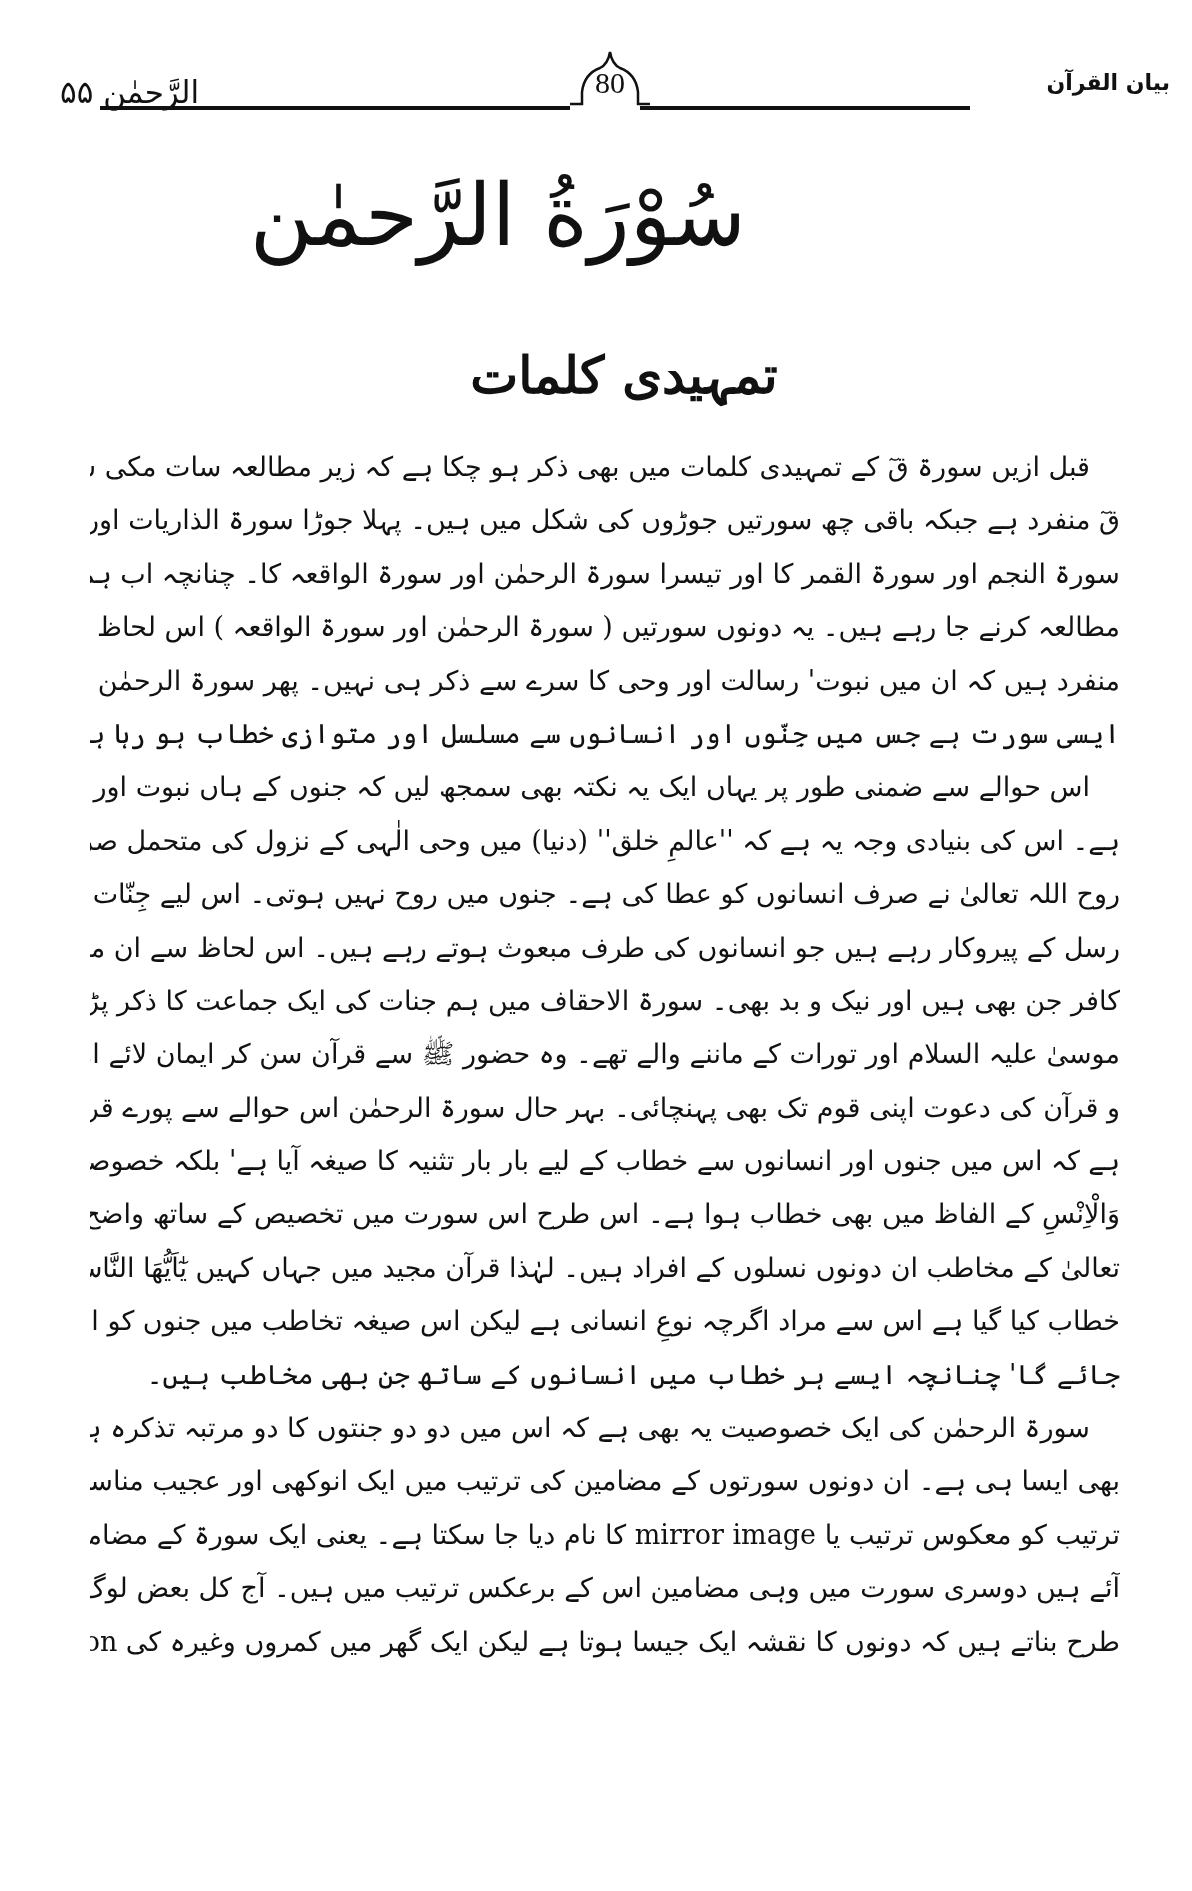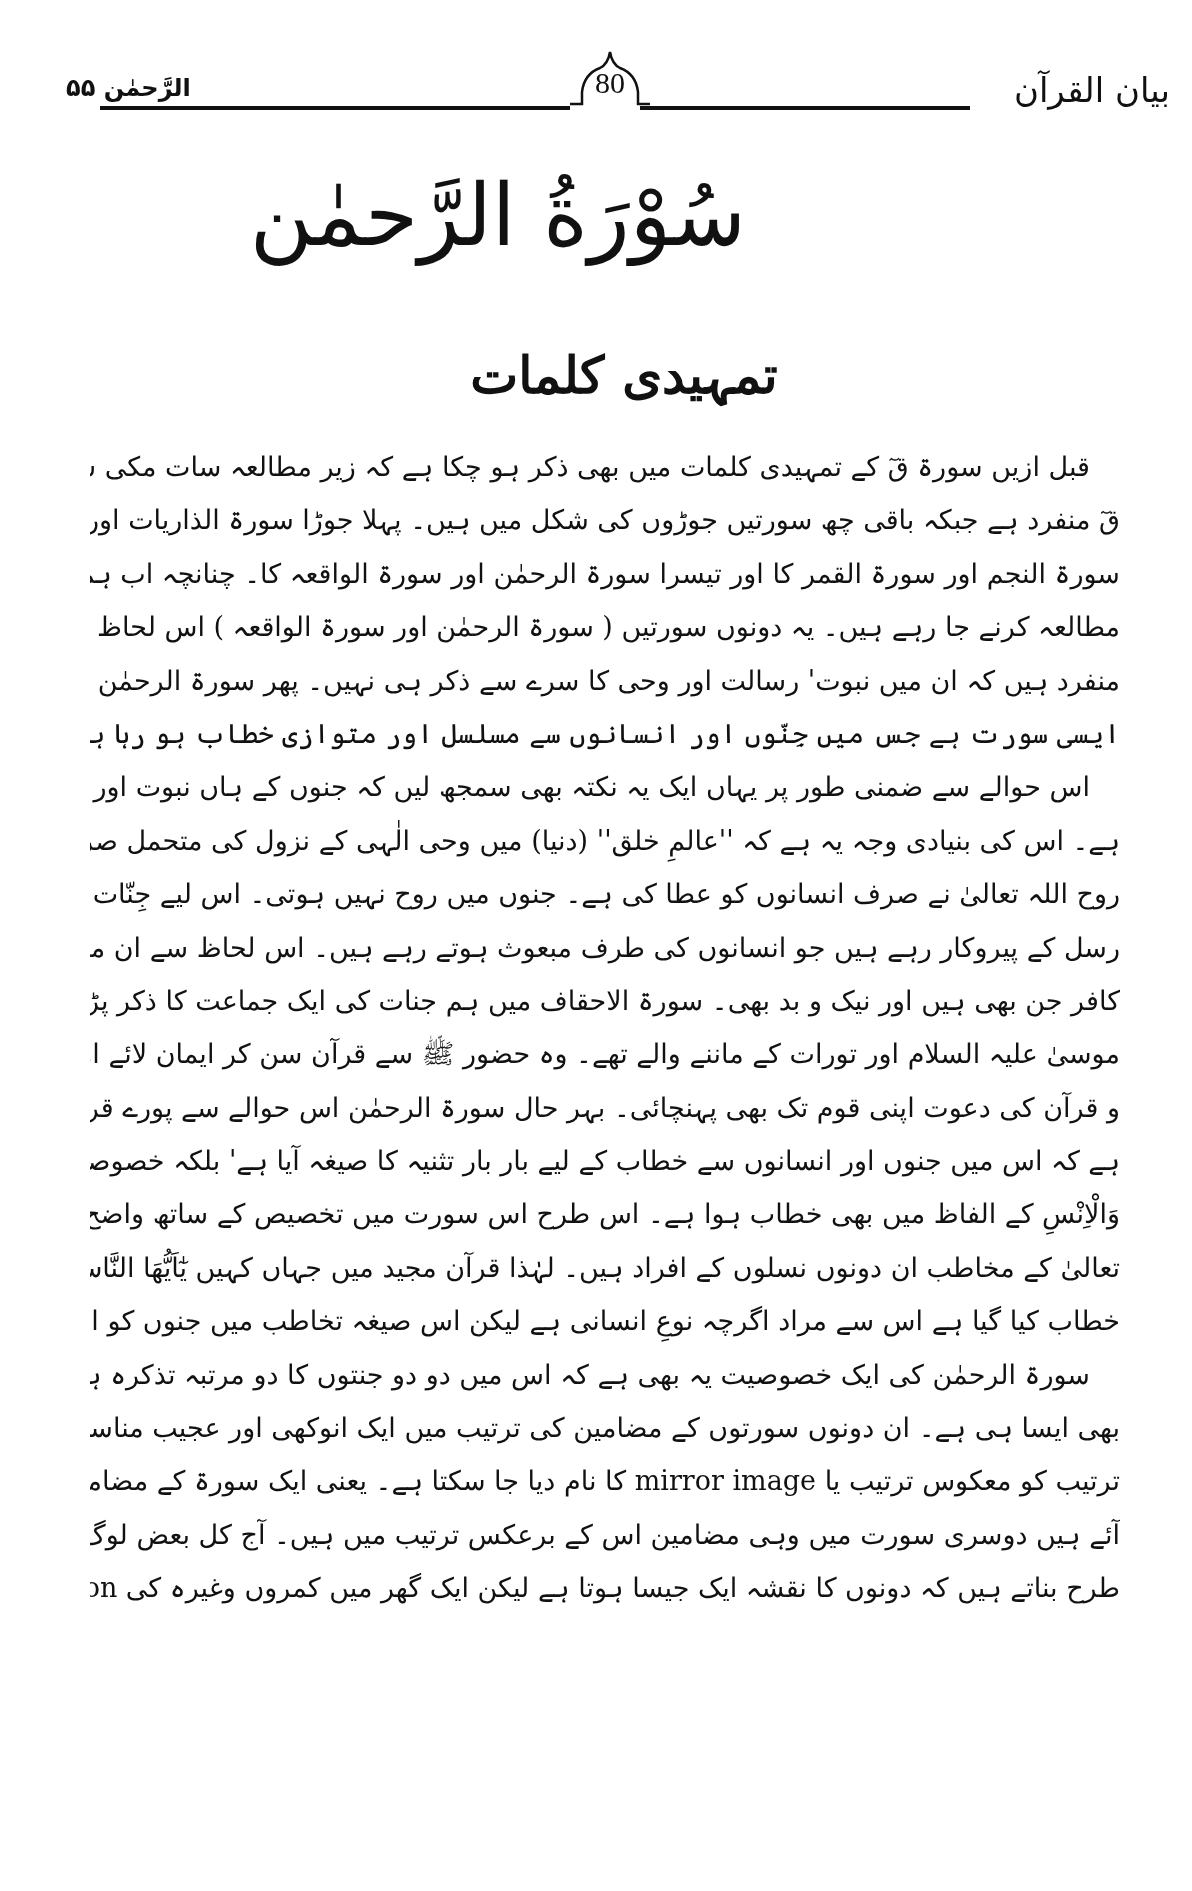--- a/index.html
+++ b/index.html
@@ -1,20 +1,20 @@
 <!DOCTYPE html>
 <html><head>
 <meta charset="utf-8">
 <style>
   html, body { margin: 0; padding: 0; background: #ffffff; }
   body { width: 1192px; height: 1891px; position: relative; overflow: hidden;
          font-family: "DejaVu Sans", sans-serif; color: #111; }
   .header { position: absolute; left: 30px; top: 30px; width: 1140px; height: 80px; }
-  .hdr-right { position: absolute; right: 0; top: 40px; font-size: 34px; font-weight: normal; direction: rtl; }
-  .hdr-left { position: absolute; left: 36px; top: 44px; font-size: 24px; font-weight: bold; direction: rtl; }
+  .hdr-right { position: absolute; right: 0; top: 40px; font-size: 22px; font-weight: bold; direction: rtl; }
+  .hdr-left { position: absolute; left: 30px; top: 44px; font-size: 31px; font-weight: normal; direction: rtl; }
   .hdr-line { position: absolute; top: 76px; height: 4px; background: #111; }
   .hdr-line.l { left: 70px; width: 470px; }
   .hdr-line.r { left: 610px; width: 330px; }
   .ornament { position: absolute; left: 540px; top: 10px; width: 80px; height: 72px; }
   .page-num { position: absolute; left: 560px; top: 36px; width: 40px; text-align: center;
               font-family: "Liberation Serif", serif; font-size: 30px; }
   .title { position: absolute; left: 0; width: 996px; top: 165px; text-align: center;
            font-family: "DejaVu Serif", serif; font-size: 86px; direction: rtl; }
   .subtitle { position: absolute; left: 0; width: 1192px; top: 345px; text-align: center;
               font-family: "DejaVu Serif", serif; font-size: 51px; font-weight: bold; direction: rtl; padding-left: 28px; }
@@ -55,20 +55,21 @@
       <div class="line">ہے۔ اس کی بنیادی وجہ یہ ہے کہ ''عالمِ خلق'' (دنیا) میں وحی الٰہی کے نزول کی متحمل صرف ''روح'' ہو سکتی ہے اور</div>
       <div class="line">روح اللہ تعالیٰ نے صرف انسانوں کو عطا کی ہے۔ جنوں میں روح نہیں ہوتی۔ اس لیے جِنّات ان ہی انبیاء و</div>
       <div class="line">رسل کے پیروکار رہے ہیں جو انسانوں کی طرف مبعوث ہوتے رہے ہیں۔ اس لحاظ سے ان میں اہلِ ایمان اور</div>
       <div class="line">کافر جن بھی ہیں اور نیک و بد بھی۔ سورۃ الاحقاف میں ہم جنات کی ایک جماعت کا ذکر پڑھ آئے ہیں جو حضرت</div>
       <div class="line">موسیٰ علیہ السلام اور تورات کے ماننے والے تھے۔ وہ حضور ﷺ سے قرآن سن کر ایمان لائے اور پھر انہوں نے ایمان</div>
       <div class="line">و قرآن کی دعوت اپنی قوم تک بھی پہنچائی۔ بہر حال سورۃ الرحمٰن اس حوالے سے پورے قرآن میں منفرد سورت</div>
       <div class="line">ہے کہ اس میں جنوں اور انسانوں سے خطاب کے لیے بار بار تثنیہ کا صیغہ آیا ہے' بلکہ خصوصی طور پر یٰمَعْشَرَ الْجِنِّ</div>
       <div class="line">وَالْاِنْسِ کے الفاظ میں بھی خطاب ہوا ہے۔ اس طرح اس سورت میں تخصیص کے ساتھ واضح کر دیا گیا کہ اللہ</div>
       <div class="line">تعالیٰ کے مخاطب ان دونوں نسلوں کے افراد ہیں۔ لہٰذا قرآن مجید میں جہاں کہیں یٰٓاَیُّھَا النَّاسُ کے الفاظ میں</div>
       <div class="line">خطاب کیا گیا ہے اس سے مراد اگرچہ نوعِ انسانی ہے لیکن اس صیغہ تخاطب میں جنوں کو انسانوں کے تابع سمجھا</div>
+      <div class="line last">جائے گا' چنانچہ ایسے ہر خطاب میں انسانوں کے ساتھ جن بھی مخاطب ہیں۔</div>
     </div>
     <div>
       <div class="line indent">سورۃ الرحمٰن کی ایک خصوصیت یہ بھی ہے کہ اس میں دو دو جنتوں کا دو مرتبہ تذکرہ ہے اور سورۃ الواقعہ میں</div>
       <div class="line">بھی ایسا ہی ہے۔ ان دونوں سورتوں کے مضامین کی ترتیب میں ایک انوکھی اور عجیب مناسبت پائی جاتی ہے۔ اس</div>
       <div class="line">ترتیب کو معکوس ترتیب یا mirror image کا نام دیا جا سکتا ہے۔ یعنی ایک سورۃ کے مضامین جس ترتیب سے</div>
       <div class="line">آئے ہیں دوسری سورت میں وہی مضامین اس کے برعکس ترتیب میں ہیں۔ آج کل بعض لوگ جڑواں گھر اس</div>
       <div class="line last">طرح بناتے ہیں کہ دونوں کا نقشہ ایک جیسا ہوتا ہے لیکن ایک گھر میں کمروں وغیرہ کی location کی ترتیب</div>
     </div>
   </div>
 

